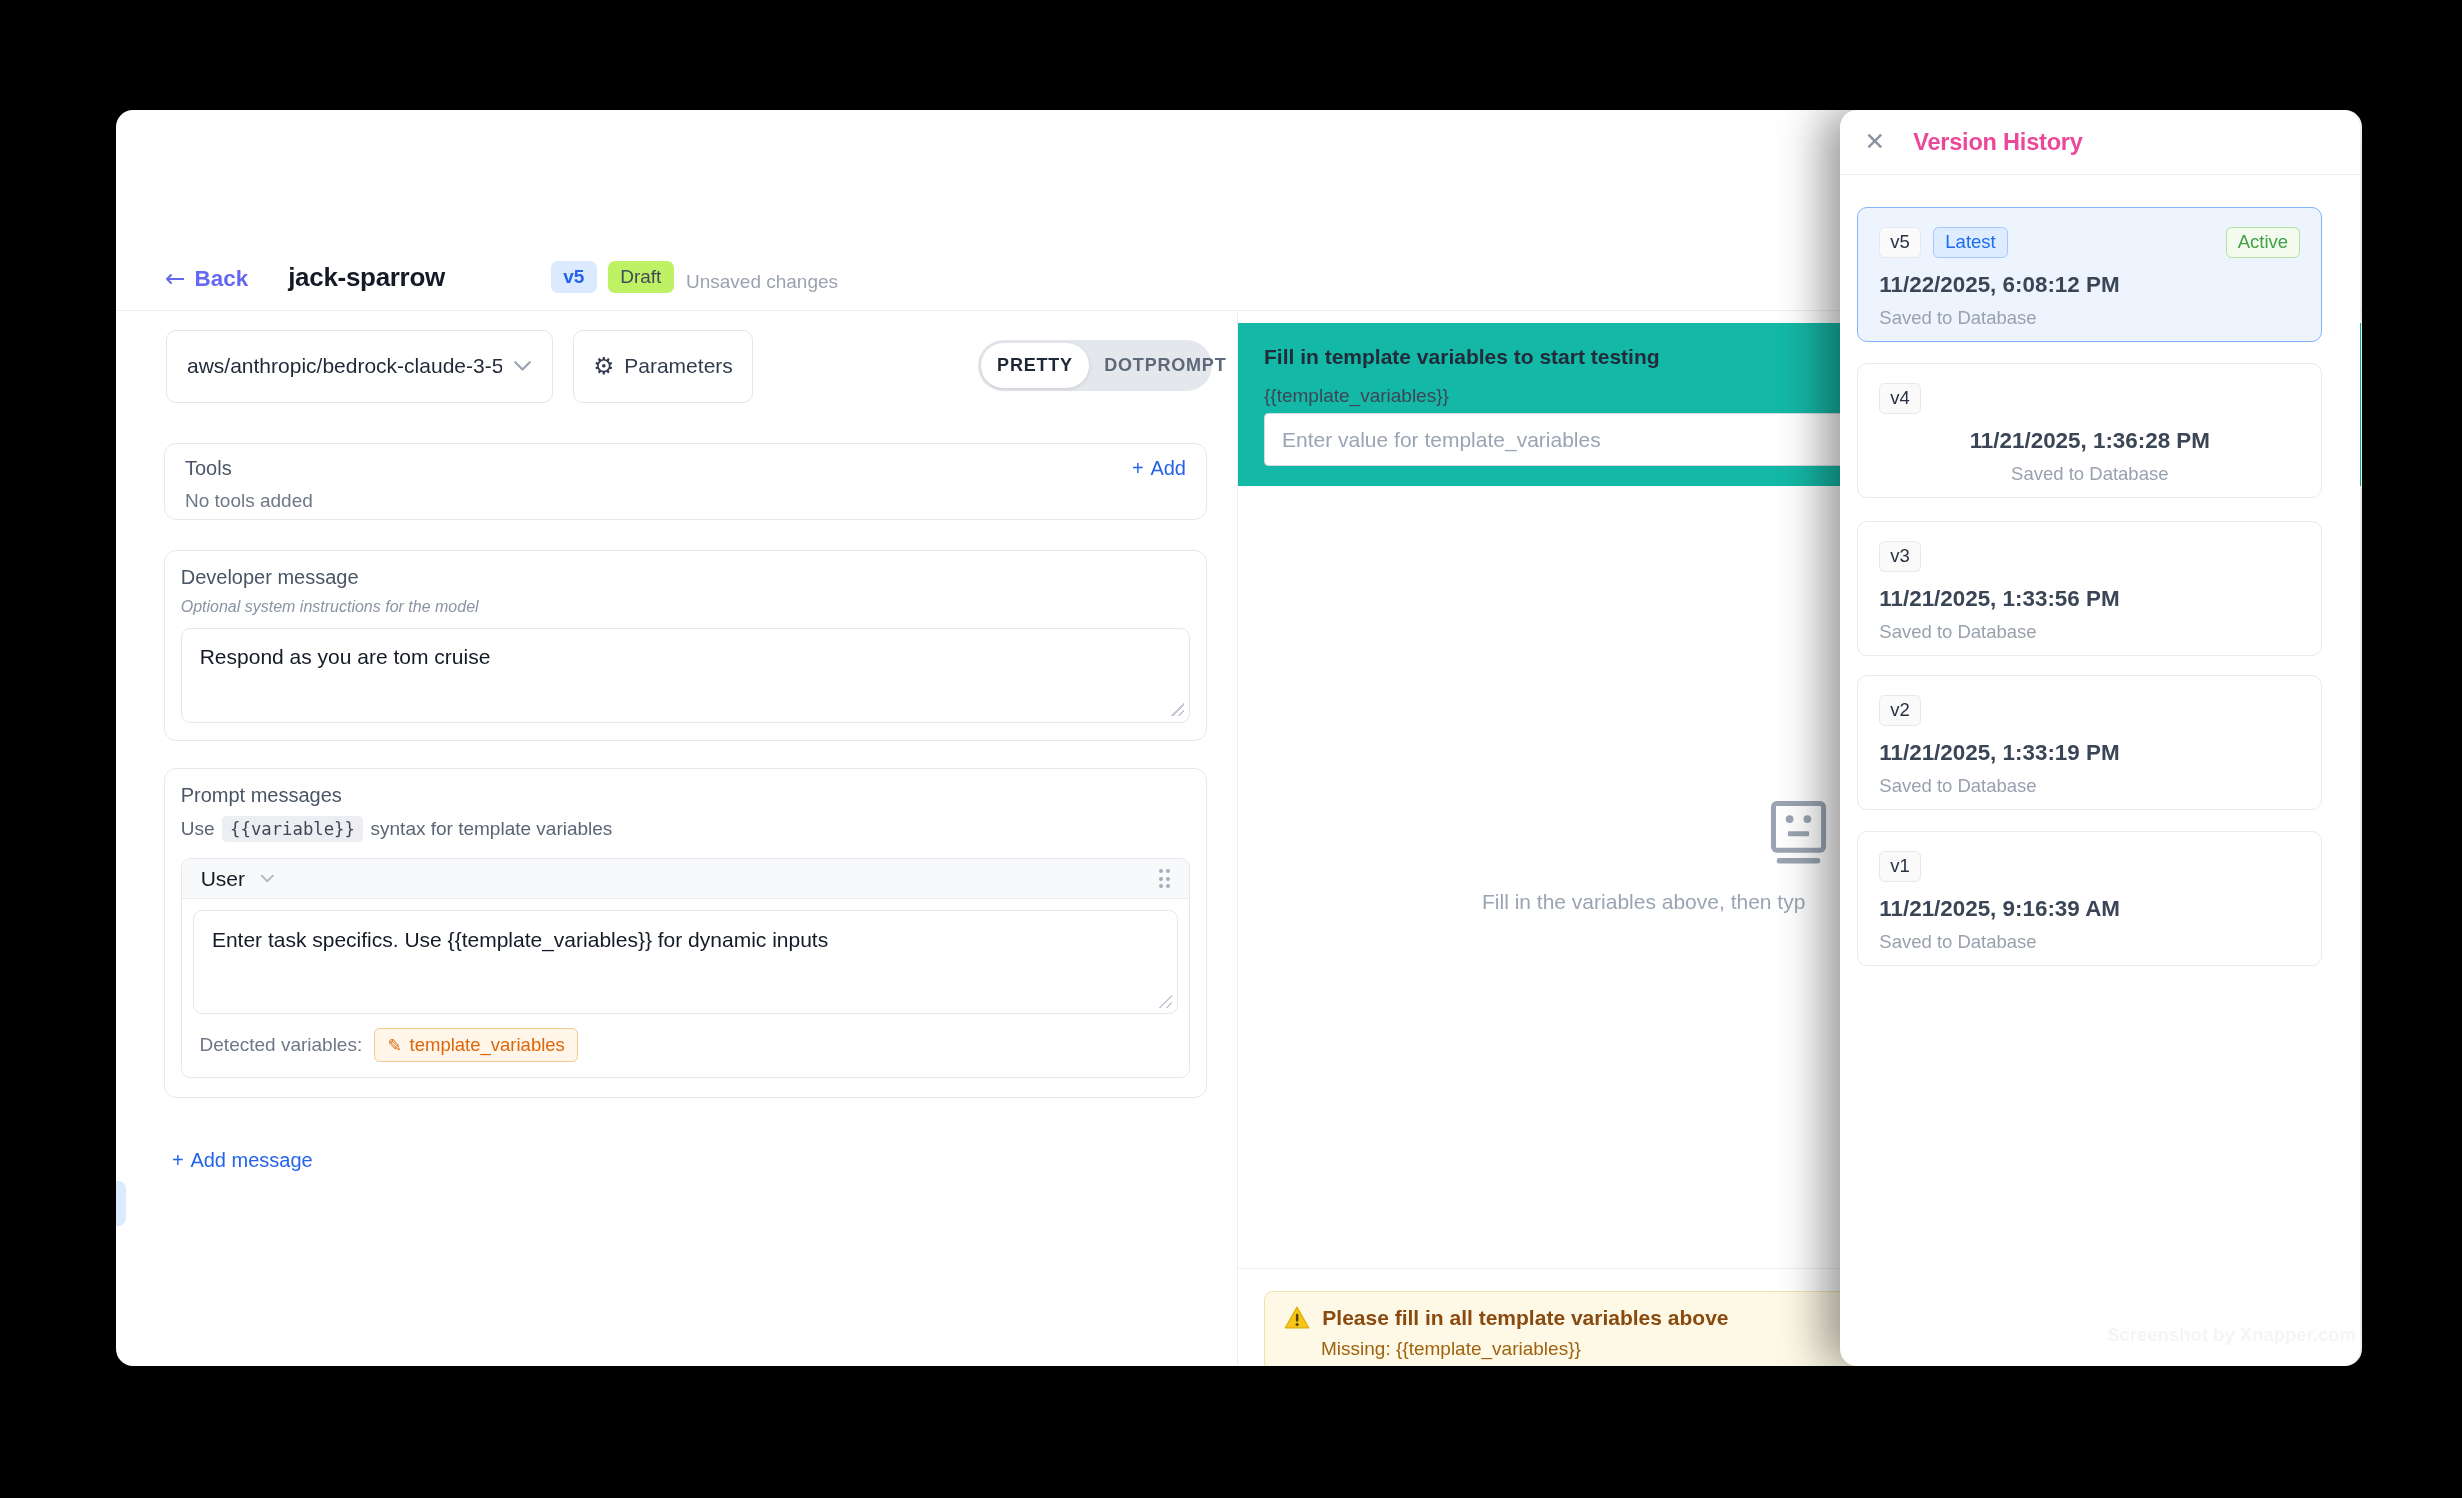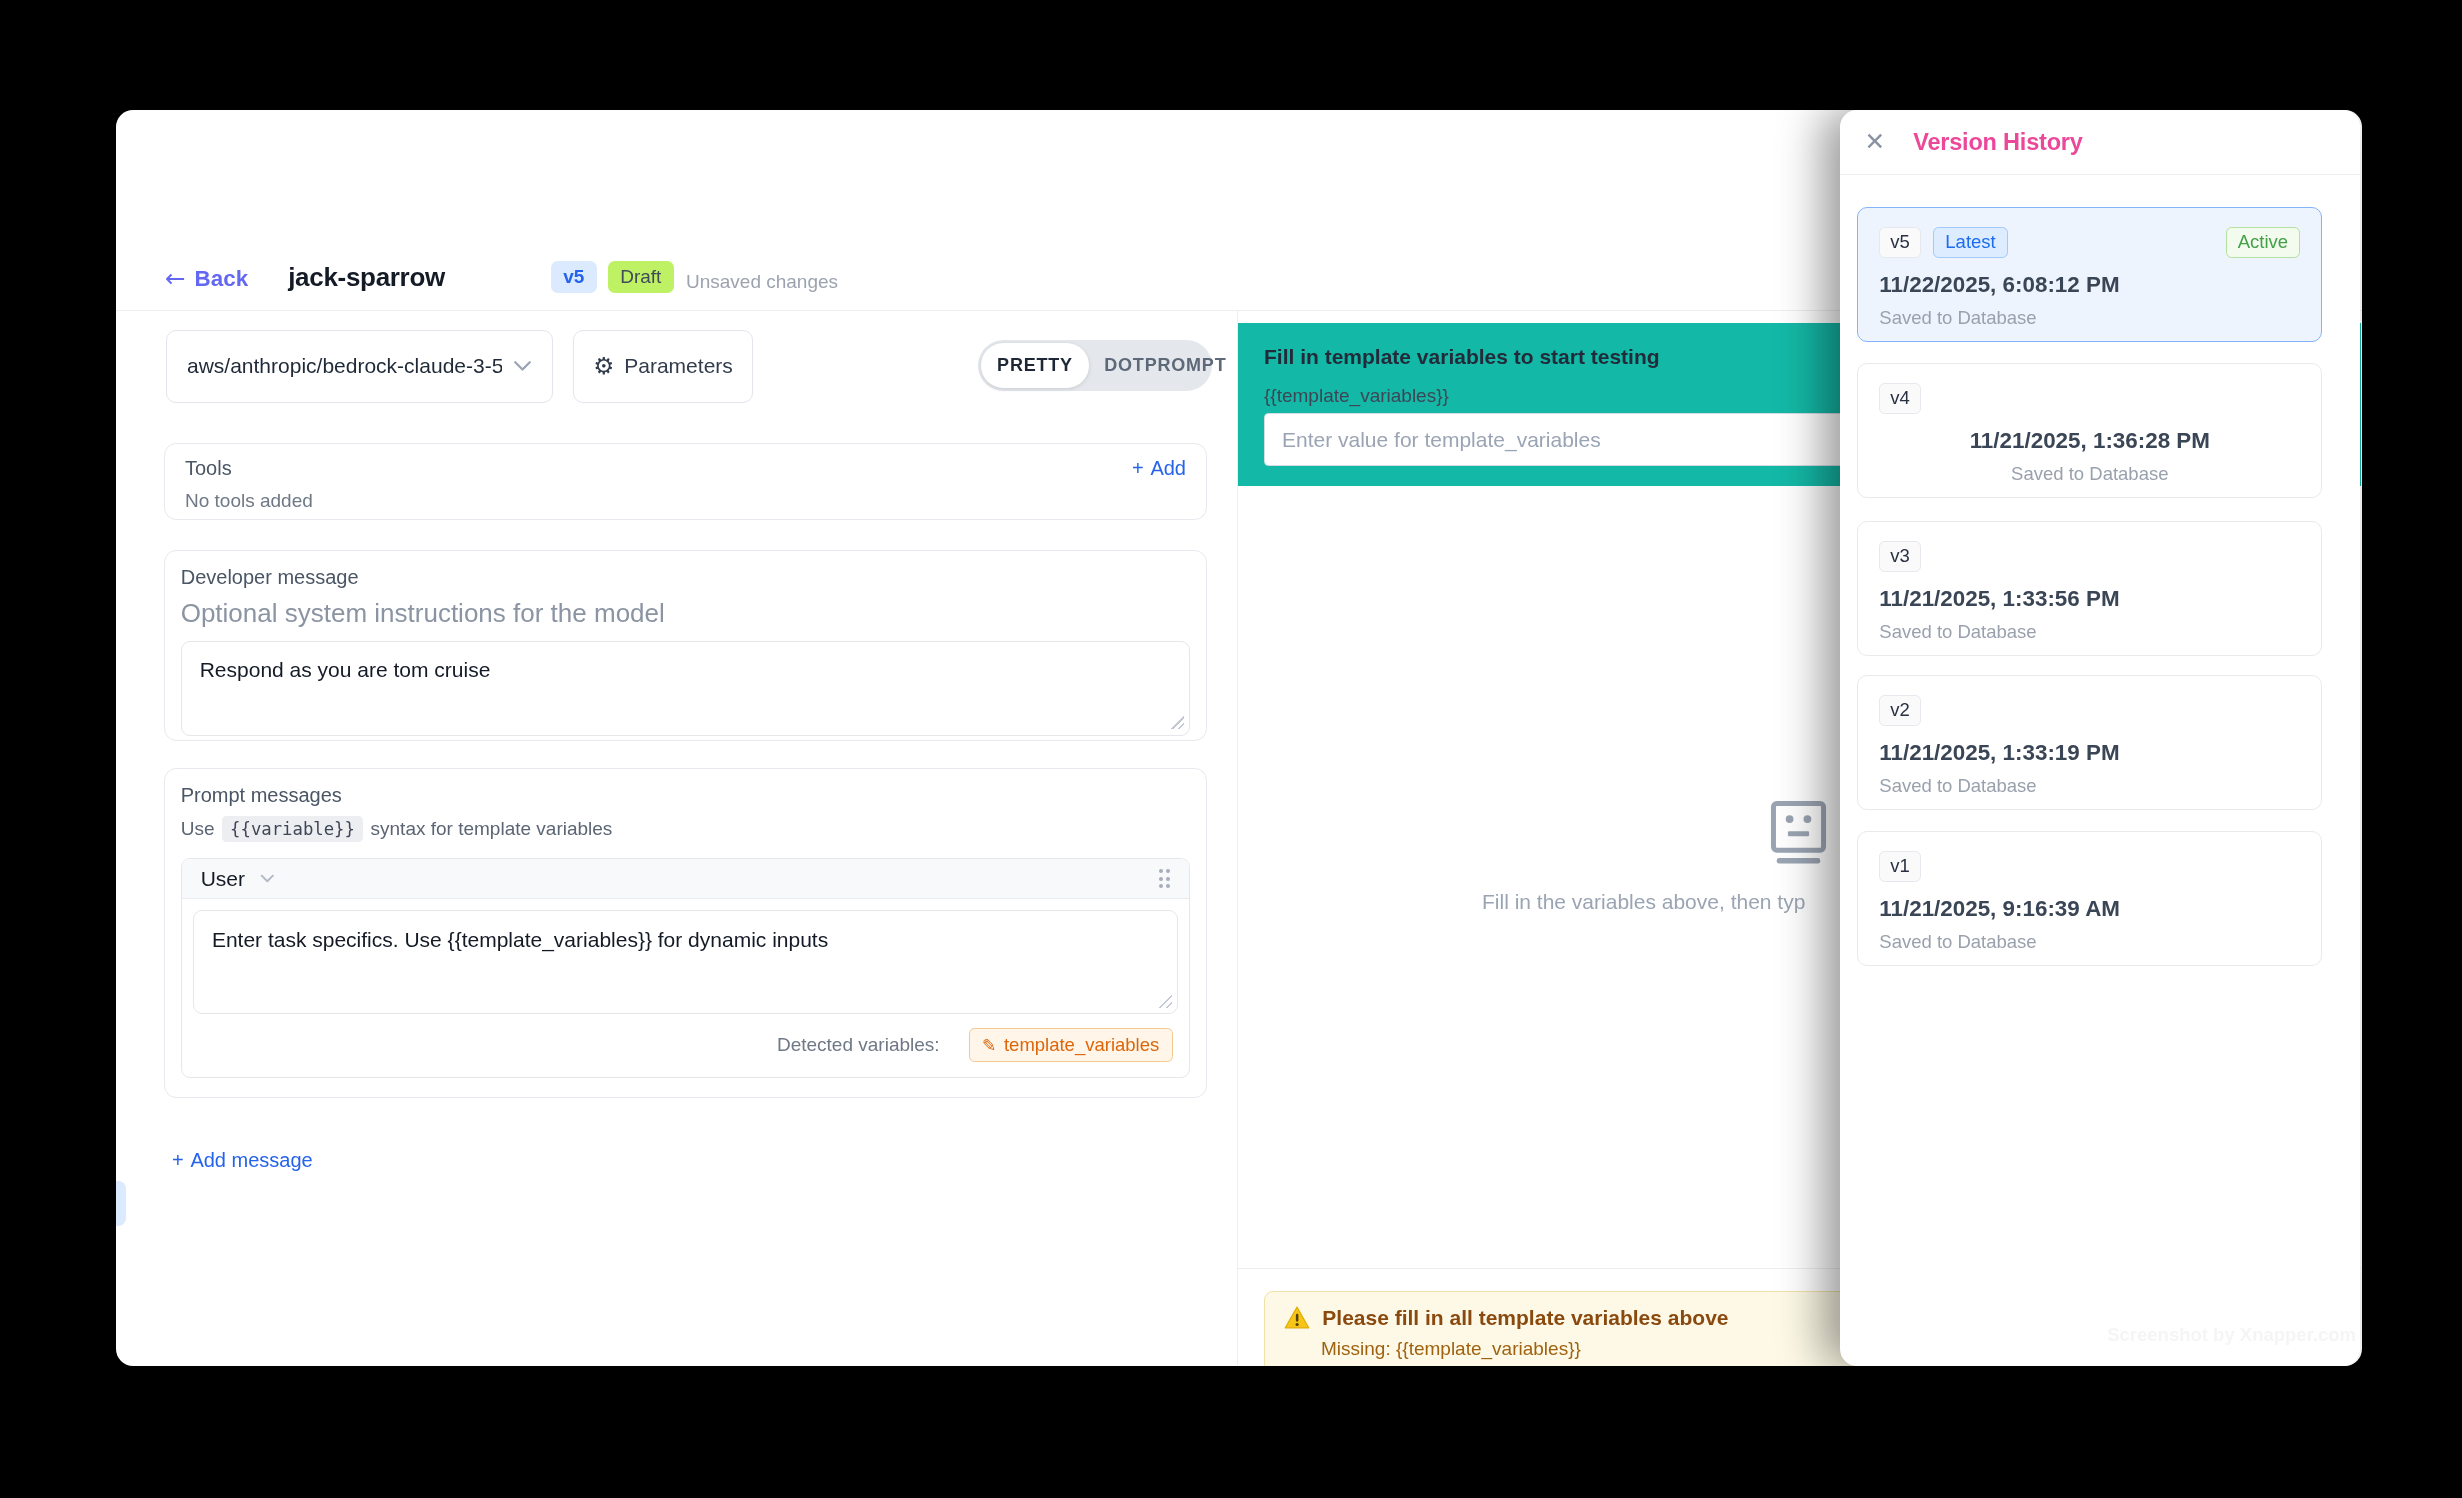--- a/index.html
+++ b/index.html
@@ -39,21 +39,21 @@
   .gear { font-family:"DejaVu Sans", sans-serif; font-size:23.5px; color:#323c4d; }
   .seg-toggle { position:absolute; left:862px; top:28.5px; width:234px; height:51px;
     background:#e4e7ec; border-radius:26px; display:flex; align-items:center; padding:3.4px; }
   .seg-opt { font-size:18px; letter-spacing:0.8px; font-weight:600; color:#5d6878;
     padding:0 15.7px; height:45px; display:flex; align-items:center; border-radius:22.4px; cursor:pointer; }
   .seg-opt.active { background:#fff; color:#1d2736; box-shadow:0 1.1px 4.5px rgba(0,0,0,.12); }
 
   
   .sec-card { position:absolute; left:48px; width:1043px; border:1.1px solid #e7e9ee; border-radius:12.3px; background:#fff; }
   .sec-title { font-size:20px; font-weight:500; color:#4a5565; }
-  .sec-sub { font-size:26px; color:#8b94a3; }
+  .sec-sub { font-size:16px; color:#8b94a3;font-style:italic; }
   .blue-link { color:#2563eb; font-size:20px; font-weight:500; cursor:pointer; display:inline-flex; gap:6.7px; align-items:center; }
 
   .tools-card { top:132px; height:77px; padding:13.4px 20px; }
   .tools-row { display:flex; justify-content:space-between; align-items:center; }
   .tools-empty { font-size:19px; color:#6f7886; margin-top:10px; }
 
   .dev-card { top:239px; height:191px; padding:14.6px 15.7px; }
   .dev-card .sec-sub { margin-top:9px; }
   .textarea { position:relative; border:1.1px solid #e5e7eb; border-radius:9px; background:#fff;
     font-size:21px; color:#141b26; padding:14.6px 18px; line-height:1.35; }
@@ -66,21 +66,21 @@
   .code-chip { font-family:"DejaVu Sans Mono", monospace; font-size:17.3px; color:#3f4756;
     background:#eceef1; border-radius:4.5px; padding:3.4px 7.8px; }
   .msg-block { margin-top:15.7px; border:1.1px solid #e5e7eb; border-radius:9px; overflow:hidden; }
   .msg-head { height:40px; background:#f8f9fb; border-bottom:1.1px solid #e9ebf0;
     display:flex; align-items:center; padding:0 19px; }
   .role { font-size:21px; color:#141b26; font-weight:500; display:flex; align-items:center; gap:14.6px; cursor:pointer; }
   .drag-handle { margin-left:auto; display:grid; grid-template-columns:repeat(2,3.9px); grid-auto-rows:3.9px; gap:3.9px; cursor:grab; }
   .drag-handle i { width:3.9px; height:3.9px; border-radius:50%; background:#a6adbb; }
   .msg-body { padding:11.2px; }
   .msg-ta { height:104px; }
-  .detected-row { display:flex; align-items:center; gap:29px; padding:13.4px 5.6px 4.5px 6.7px;justify-content:flex-end; }
+  .detected-row { display:flex; align-items:center; gap:12px; padding:13.4px 5.6px 4.5px 6.7px; }
   .detected-label { font-size:19px; color:#6f7886; }
   .var-chip { display:inline-flex; align-items:center; gap:7.8px; background:#fff6e9;
     border:1.1px solid #f3c98f; color:#dd660b; font-size:18.5px; font-weight:500;
     border-radius:5.6px; padding:5px 12.3px; cursor:pointer; }
   .pencil { font-family:"DejaVu Sans", sans-serif; font-size:17px; }
   .add-msg { position:absolute; left:56px; top:838px; }
 
   .toast-sliver { position:absolute; left:0; top:870px; width:10px; height:45px;
     background:#dbeafe; border-radius:0 7.8px 7.8px 0; }
 

